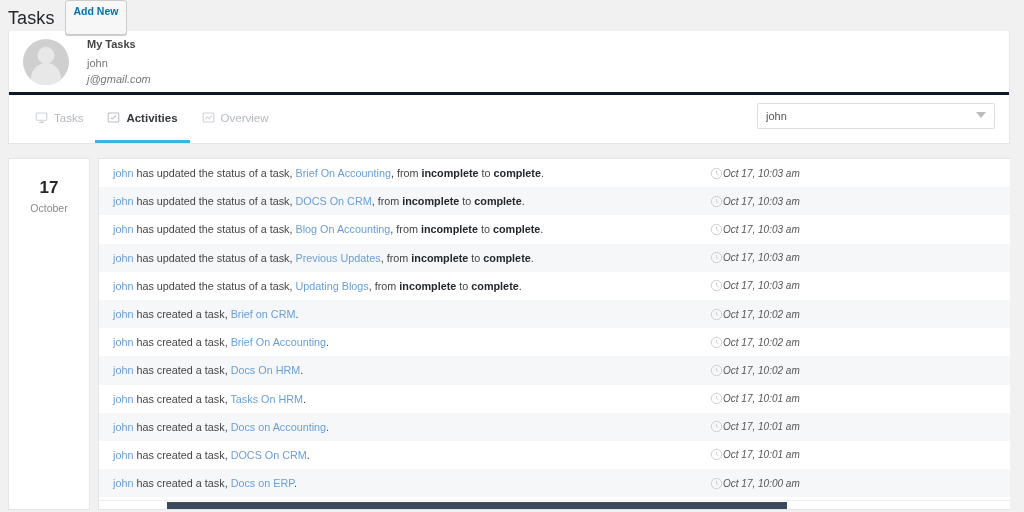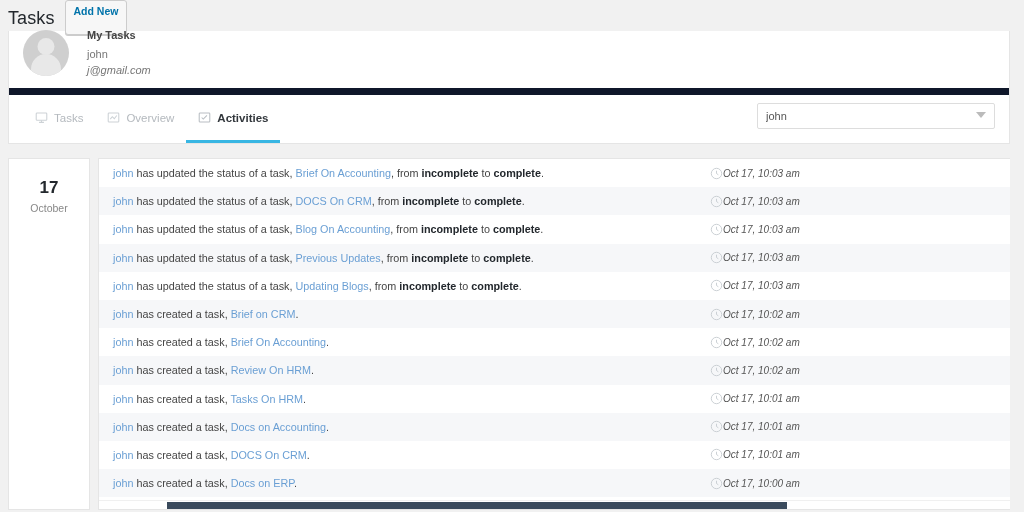--- a/index.html
+++ b/index.html
@@ -45,23 +45,23 @@
   
   .card {
     margin: 0 14px 0 8px;
     background: #ffffff;
     border: 1px solid #e5e5e5;
     border-top: none;
   }
 
   .profile {
     display: flex;
-    align-items: flex-end;
+    align-items: center;
     padding: 12px 0 12px 14px;
-    border-bottom: 7px solid #0f172a;
+    border-bottom: 3px solid #0f172a;
     height: 64px;
   }
   .avatar {
     width: 46px; height: 46px;
     border-radius: 50%;
     background: #cfcfcf;
     position: relative;
     overflow: hidden;
     flex: none;
   }
@@ -260,38 +260,38 @@
       <div class="tab">
         <span class="tab-icon">
           <svg viewBox="0 0 16 16" fill="none" stroke="#cdd2d6" stroke-width="1.3">
             <rect x="1.5" y="2.5" width="13" height="9" rx="1"></rect>
             <path d="M5 14h6M8 11.5V14"></path>
           </svg>
         </span>
         <span>Tasks</span>
       </div>
 
+      <div class="tab active">
+        <span class="tab-icon">
+          <svg viewBox="0 0 16 16" fill="none" stroke="#b9bec3" stroke-width="1.3">
+            <rect x="1.5" y="2.5" width="13" height="11" rx="1"></rect>
+            <path d="M4.5 8l2 2 4.5-4.5"></path>
+          </svg>
+        </span>
+        <span>Activities</span>
+      </div>
+
       <div class="tab">
         <span class="tab-icon">
           <svg viewBox="0 0 16 16" fill="none" stroke="#cdd2d6" stroke-width="1.3">
             <rect x="1.5" y="2.5" width="13" height="11" rx="1"></rect>
             <path d="M4 10l2.5-3L9 9.5 12 5.5"></path>
           </svg>
         </span>
         <span>Overview</span>
-      </div>
-
-      <div class="tab active">
-        <span class="tab-icon">
-          <svg viewBox="0 0 16 16" fill="none" stroke="#b9bec3" stroke-width="1.3">
-            <rect x="1.5" y="2.5" width="13" height="11" rx="1"></rect>
-            <path d="M4.5 8l2 2 4.5-4.5"></path>
-          </svg>
-        </span>
-        <span>Activities</span>
       </div>
 
     </div>
 
     <div class="select-wrap">
       <span class="select-shell">
         <select class="user-select">
           <option>john</option>
         </select>
         <span class="select-caret"></span>
@@ -387,21 +387,21 @@
             <span class="clock-icon">
               <svg viewBox="0 0 16 16" width="13" height="13" fill="none" stroke="#c6cbd0" stroke-width="1.1">
                 <circle cx="8" cy="8" r="6.4"></circle>
                 <path d="M8 4.6V8l2.3 1.6"></path>
               </svg>
             </span>
             <span>Oct 17, 10:02 am</span>
           </div>
         </div>
         <div class="act-row">
-          <div class="act-text"><span class="lnk">john</span> has created a task, <span class="lnk">Review On HRM</span>.</div>
+          <div class="act-text"><span class="lnk">john</span> has created a task, <span class="lnk">Docs On HRM</span>.</div>
           <div class="act-time">
             <span class="clock-icon">
               <svg viewBox="0 0 16 16" width="13" height="13" fill="none" stroke="#c6cbd0" stroke-width="1.1">
                 <circle cx="8" cy="8" r="6.4"></circle>
                 <path d="M8 4.6V8l2.3 1.6"></path>
               </svg>
             </span>
             <span>Oct 17, 10:02 am</span>
           </div>
         </div>

